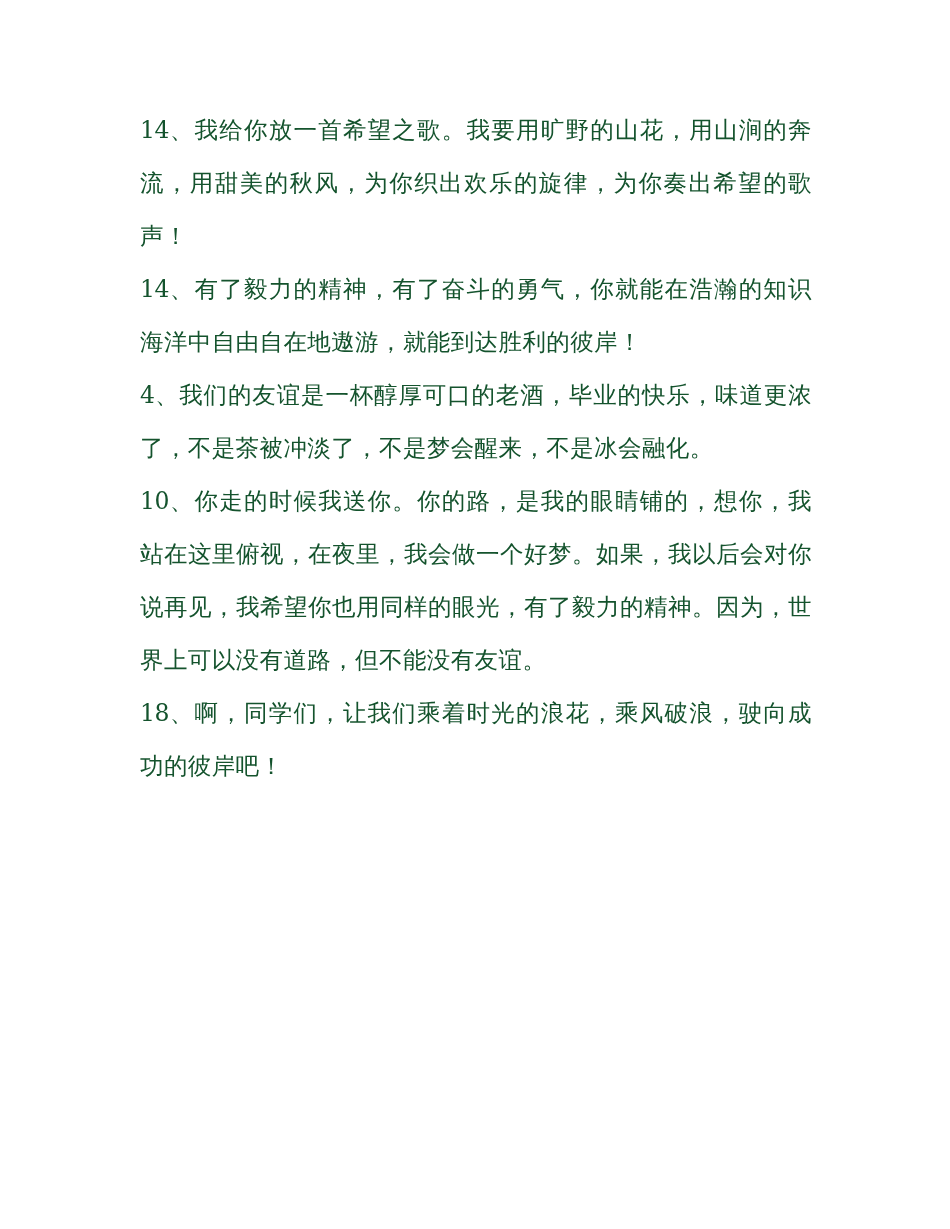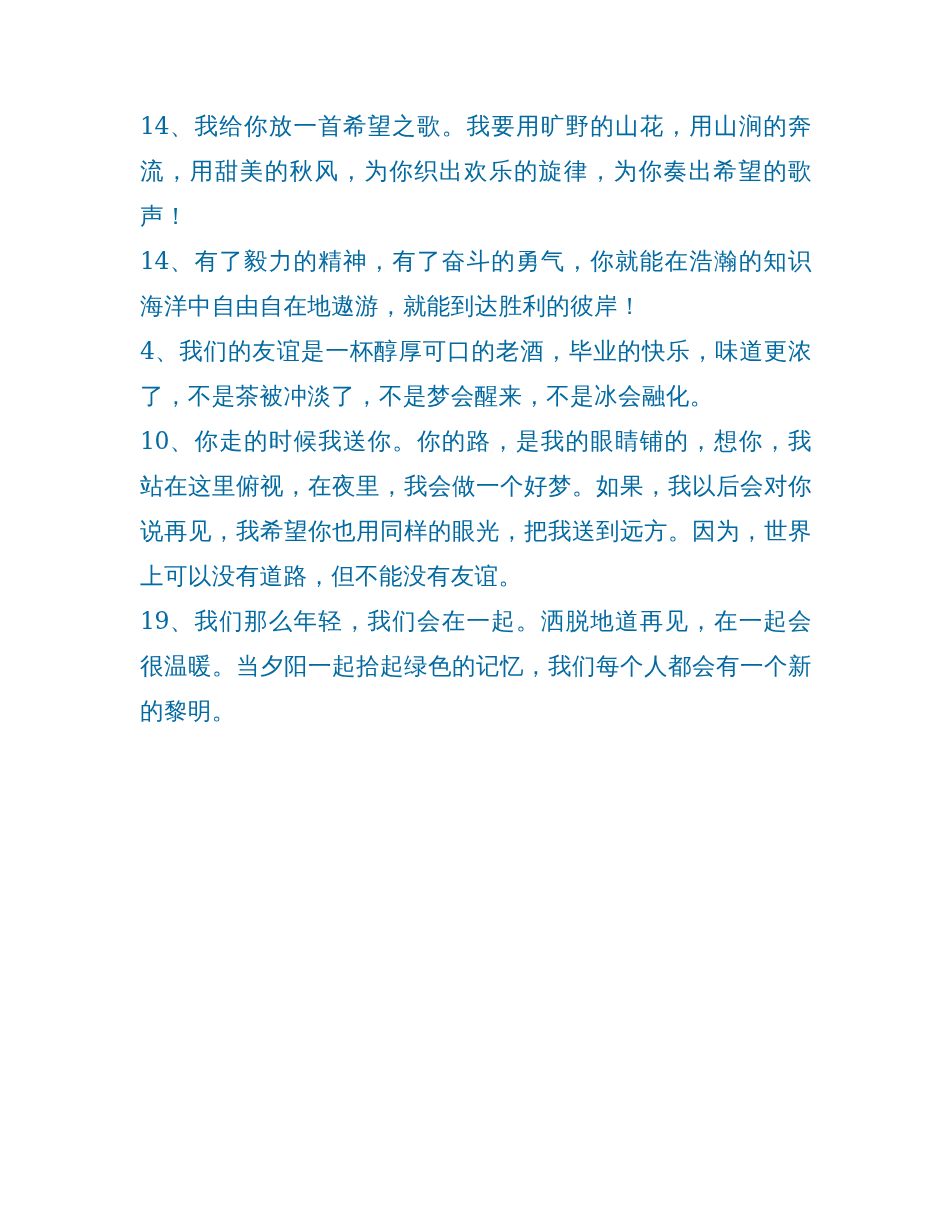--- a/index.html
+++ b/index.html
@@ -11,39 +11,39 @@
       width: 950px;
       height: 1229px;
       position: relative;
       overflow: hidden;
     }
     .page {
       position: absolute;
       left: 140px;
       top: 104px;
       width: 672px;
-      color: #0369a1;
+      color: #14532d;
       font-family: "DejaVu Serif", "Liberation Serif", serif;
       font-size: 23.5px;
-      line-height: 45px;
+      line-height: 53px;
       letter-spacing: 0.4px;
     }
     .para {
       margin: 0;
       padding: 0;
       text-align: justify;
       text-justify: inter-character;
       word-break: break-all;
     }
     .num {
       letter-spacing: -0.5px;
     }
   </style>
 </head>
 <body>
 
 <div class="page">
   <p class="para"><span class="num">14</span><span>、</span><span>我给你放一首希望之歌。我要用旷野的山花，用山涧的奔流，用甜美的秋风，为你织出欢乐的旋律，为你奏出希望的歌声！</span></p>
   <p class="para"><span class="num">14</span><span>、</span><span>有了毅力的精神，有了奋斗的勇气，你就能在浩瀚的知识海洋中自由自在地遨游，就能到达胜利的彼岸！</span></p>
   <p class="para"><span class="num">4</span><span>、</span><span>我们的友谊是一杯醇厚可口的老酒，毕业的快乐，味道更浓了，不是茶被冲淡了，不是梦会醒来，不是冰会融化。</span></p>
-  <p class="para"><span class="num">10</span><span>、</span><span>你走的时候我送你。你的路，是我的眼睛铺的，想你，我站在这里俯视，在夜里，我会做一个好梦。如果，我以后会对你说再见，我希望你也用同样的眼光，把我送到远方。因为，世界上可以没有道路，但不能没有友谊。</span></p>
-  <p class="para"><span class="num">19</span><span>、</span><span>我们那么年轻，我们会在一起。洒脱地道再见，在一起会很温暖。当夕阳一起拾起绿色的记忆，我们每个人都会有一个新的黎明。</span></p>
+  <p class="para"><span class="num">10</span><span>、</span><span>你走的时候我送你。你的路，是我的眼睛铺的，想你，我站在这里俯视，在夜里，我会做一个好梦。如果，我以后会对你说再见，我希望你也用同样的眼光，有了毅力的精神。因为，世界上可以没有道路，但不能没有友谊。</span></p>
+  <p class="para"><span class="num">18</span><span>、</span><span>啊，同学们，让我们乘着时光的浪花，乘风破浪，驶向成功的彼岸吧！</span></p>
 </div>
 
 </body></html>

